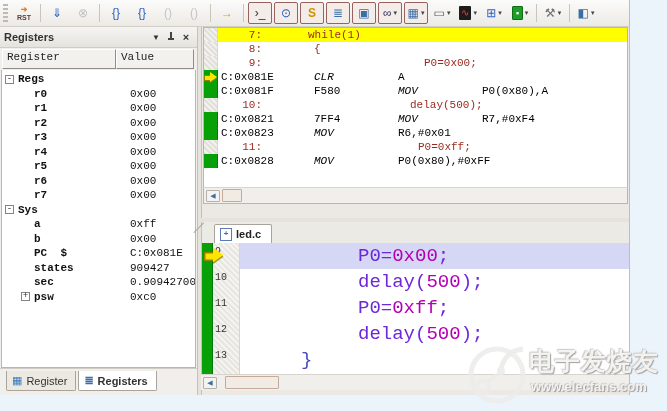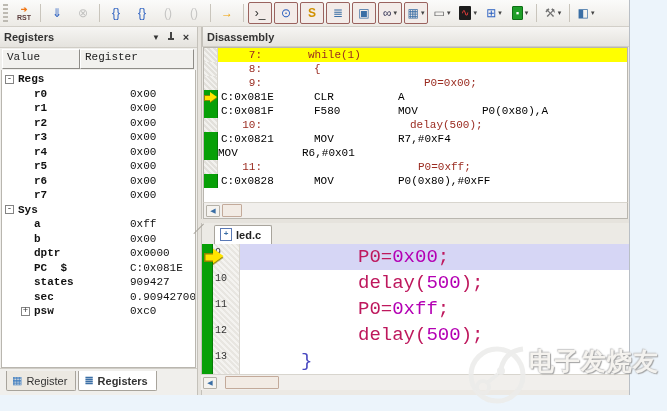--- a/index.html
+++ b/index.html
@@ -59,42 +59,42 @@
   .dcontent{height:159px;background:#fff;border:1px solid #b9b6af;border-bottom:none;margin:0 1px;overflow:hidden;position:relative;font-family:"Liberation Mono",monospace;font-size:11px;}
   .drow{display:flex;height:14px;line-height:14px;white-space:pre;}
   .dgut{width:13px;flex:none;background:repeating-linear-gradient(45deg,#e2e0db 0 2px,#f2f1ee 2px 4px);border-right:1px solid #d8d5ce;}
   .dgut.green{background:#07a007;border-right:1px solid #067a06;}
   .dbody{flex:1;display:flex;position:relative;}
   .drow.hl .dbody{background:#ffff00;}
   .src{color:#9a2b20;}
   .srcnum{width:44px;text-align:right;flex:none;}
   .a-addr{width:96px;padding-left:3px;box-sizing:border-box;flex:none;color:#000;}
   .a-code{width:84px;flex:none;color:#000;}
-  .a-mn{width:84px;flex:none;color:#000;}
+  .a-mn{width:84px;flex:none;color:#000;font-style:italic;}
   .a-op{color:#000;}
 
   .hscroll{height:15px;display:flex;align-items:center;background:#f1efec;border-top:1px solid #d8d5ce;padding-left:2px;}
   .sbtn{width:14px;height:12px;box-sizing:border-box;background:#f5f3ef;border:1px solid #b5b1a8;color:#3a6ea5;font-size:7px;line-height:10px;text-align:center;border-radius:1px;}
   .sthumb{height:11px;background:#f2ebe4;border:1px solid #c3aa9a;border-radius:1px;margin-left:2px;}
 
   .hsplit{height:4px;background:#e6e3dd;}
 
   
   .edtabs{height:21px;display:flex;align-items:flex-end;background:#eceae5;border-left:1px solid #c4c1ba;padding-left:12px;position:relative;}
   .edtabs::before{content:"";position:absolute;left:2px;bottom:0;width:14px;height:14px;border-top:1px solid #a8a49c;transform:rotate(-45deg);transform-origin:left bottom;}
   .etab{display:flex;align-items:center;height:18px;background:#fff;border:1px solid #a8a49c;border-bottom:none;border-radius:2px 2px 0 0;padding:0 10px 0 5px;font-size:11px;font-weight:bold;color:#222;}
   .etab .fico{width:10px;height:11px;border:1px solid #5a79b5;background:#fff;font-size:8px;line-height:9px;text-align:center;color:#3a6ea5;margin-right:4px;}
   .edcontent{height:131px;background:#fff;border-left:1px solid #c4c1ba;position:relative;overflow:hidden;display:flex;}
   .egreen{width:10px;flex:none;background:#07a007;border-right:1px solid #067a06;}
   .enums{width:26px;flex:none;background:repeating-linear-gradient(45deg,#e8e6e1 0 2px,#f4f3f0 2px 4px);border-right:1px solid #d8d5ce;font-size:10px;color:#333;font-family:"Liberation Mono",monospace;}
   .enum{height:26px;line-height:15px;padding:1px 0 0 2px;box-sizing:border-box;}
   .elines{flex:1;position:relative;font-family:"Liberation Mono",monospace;font-size:19px;}
   .eline{height:26px;line-height:26px;white-space:pre;}
   .eline.cur{background:#d6d6f5;}
-  .seg.p{color:#be185d;}
+  .seg.p{color:#6d28d9;}
   .seg.n{color:#b400b4;}
   .seg.b{color:#4848c0;}
 
   
   .yarrow{position:absolute;z-index:5;width:13px;height:10px;}
   .yarrow::before{content:"";position:absolute;left:0;top:3px;width:6px;height:4px;background:#ffe400;border:1px solid #8f8400;border-right:none;}
   .yarrow::after{content:"";position:absolute;left:6px;top:0;width:0;height:0;border-top:5px solid transparent;border-bottom:5px solid transparent;border-left:7px solid #ffe400;filter:drop-shadow(0 1px 0 #8f8400);}
   .yarrow.big{transform:scale(1.5);transform-origin:left center;}
 
   .bstrip{height:5px;background:#ece9e4;border-left:1px solid #c4c1ba;}
@@ -201,22 +201,22 @@
         <div class="ptitle">
           <span>Registers</span>
           <span class="sp"></span>
           <span class="ticon">▼</span>
           <span class="ticon">
               <span class="pin"></span>
             </span>
           <span class="ticon" style="font-size:11px;">×</span>
         </div>
         <div class="colhdr">
+          <div class="colcell c0">Register</div>
           <div class="colcell c1">Value</div>
-          <div class="colcell c0">Register</div>
         </div>
         <div class="regtree" id="regtree">
             <div class="rrow rrowwrap">
               <span class="ebox" style="margin-left: 3px;">-</span>
               <span class="rname">Regs</span>
             </div>
             <div class="rrow rrowwrap">
               <span style="display: inline-block; width: 32px; flex: 0 0 auto;"></span>
               <span class="rname">r0</span>
               <span class="rval">0x00</span>
@@ -262,25 +262,20 @@
             </div>
             <div class="rrow rrowwrap">
               <span style="display: inline-block; width: 32px; flex: 0 0 auto;"></span>
               <span class="rname">a</span>
               <span class="rval">0xff</span>
             </div>
             <div class="rrow rrowwrap">
               <span style="display: inline-block; width: 32px; flex: 0 0 auto;"></span>
               <span class="rname">b</span>
               <span class="rval">0x00</span>
-            </div>
-            <div class="rrow rrowwrap">
-              <span style="display: inline-block; width: 32px; flex: 0 0 auto;"></span>
-              <span class="rname">dptr</span>
-              <span class="rval">0x0000</span>
             </div>
             <div class="rrow rrowwrap">
               <span style="display: inline-block; width: 32px; flex: 0 0 auto;"></span>
               <span class="rname">PC  $</span>
               <span class="rval">C:0x081E</span>
             </div>
             <div class="rrow rrowwrap">
               <span style="display: inline-block; width: 32px; flex: 0 0 auto;"></span>
               <span class="rname">states</span>
               <span class="rval">909427</span>
@@ -305,32 +300,29 @@
               <span class="ic" style="color: rgb(58, 110, 165);">≣</span>
               <span>Registers</span>
             </div>
           </div>
       </div>
 
       <div class="vsplit"></div>
 
       <div class="rightcol">
         <div class="disasm">
-          <div class="ptitle" style="border-left:1px solid #c4c1ba;">
-            <span>Disassembly</span>
-          </div>
           <div class="dcontent" id="dcontent">
               <div class="drow hl"><div class="dgut"></div><div class="dbody"><span class="srcnum src">7:</span><span class="src" style="margin-left: 46px;">while(1)</span></div></div>
               <div class="drow"><div class="dgut"></div><div class="dbody"><span class="srcnum src">8:</span><span class="src" style="margin-left: 52px;">{</span></div></div>
               <div class="drow"><div class="dgut"></div><div class="dbody"><span class="srcnum src">9:</span><span class="src" style="margin-left: 162px;">P0=0x00;</span></div></div>
               <div class="drow"><div class="dgut green" style="position: relative;"><div class="yarrow" style="left: 0px; top: 2px;"></div></div><div class="dbody"><span class="a-addr">C:0x081E</span><span class="a-mn">CLR</span><span class="a-op">A</span></div></div>
               <div class="drow"><div class="dgut green"></div><div class="dbody"><span class="a-addr">C:0x081F</span><span class="a-code">F580</span><span class="a-mn">MOV</span><span class="a-op">P0(0x80),A</span></div></div>
               <div class="drow"><div class="dgut"></div><div class="dbody"><span class="srcnum src">10:</span><span class="src" style="margin-left: 148px;">delay(500);</span></div></div>
-              <div class="drow"><div class="dgut green"></div><div class="dbody"><span class="a-addr">C:0x0821</span><span class="a-mn">MOV</span><span class="a-op">R7,#0xF4</span></div></div>
-              <div class="drow"><div class="dgut green"></div><div class="dbody"><span class="a-mn">MOV</span><span class="a-op">R6,#0x01</span></div></div>
+              <div class="drow"><div class="dgut green"></div><div class="dbody"><span class="a-addr">C:0x0821</span><span class="a-code">7FF4</span><span class="a-mn">MOV</span><span class="a-op">R7,#0xF4</span></div></div>
+              <div class="drow"><div class="dgut green"></div><div class="dbody"><span class="a-addr">C:0x0823</span><span class="a-mn">MOV</span><span class="a-op">R6,#0x01</span></div></div>
               <div class="drow"><div class="dgut"></div><div class="dbody"><span class="srcnum src">11:</span><span class="src" style="margin-left: 156px;">P0=0xff;</span></div></div>
               <div class="drow"><div class="dgut green"></div><div class="dbody"><span class="a-addr">C:0x0828</span><span class="a-mn">MOV</span><span class="a-op">P0(0x80),#0xFF</span></div></div>
             </div>
           <div class="hscroll" style="margin:0 1px;border:1px solid #b9b6af;border-top:1px solid #d8d5ce;">
             <div class="sbtn">◀</div>
             <div class="sthumb" style="width:18px;"></div>
           </div>
         </div>
 
         <div class="hsplit"></div>
@@ -371,14 +363,15 @@
 
   <div class="wm">
     <svg width="62" height="66" viewBox="0 0 62 66">
       <circle cx="32" cy="34" r="26" fill="none" stroke="#ececea" stroke-width="5" opacity="0.95"></circle>
       <circle cx="18" cy="46" r="6" fill="none" stroke="#ececea" stroke-width="4"></circle>
       <circle cx="36" cy="30" r="4" fill="#ececea"></circle>
       <line x1="22" y1="42" x2="33" y2="33" stroke="#ececea" stroke-width="4"></line>
       <path d="M36 28 Q40 10 58 8" fill="none" stroke="#ececea" stroke-width="5"></path>
     </svg>
     <div class="l1">电子发烧友</div>
+    <div class="l2">www.elecfans.com</div>
   </div>
 </div>
 
 </body></html>

